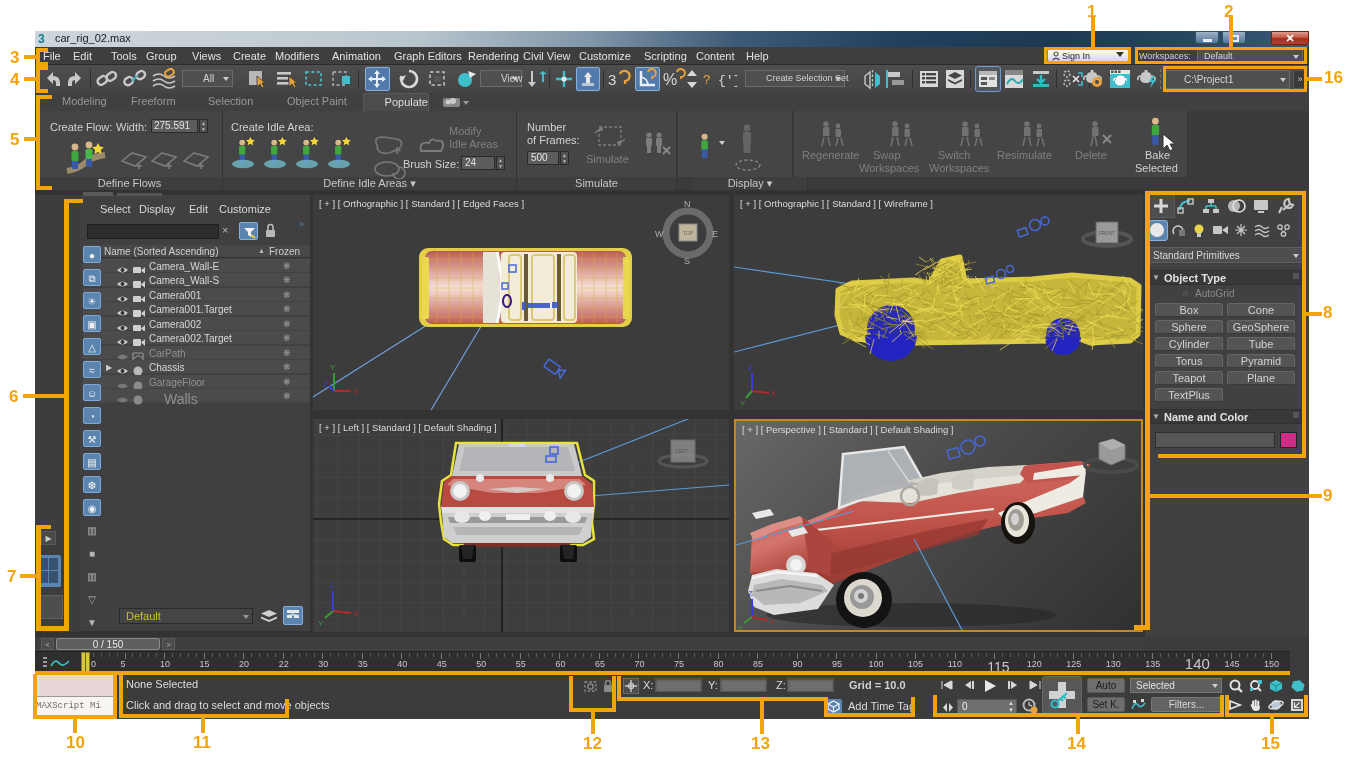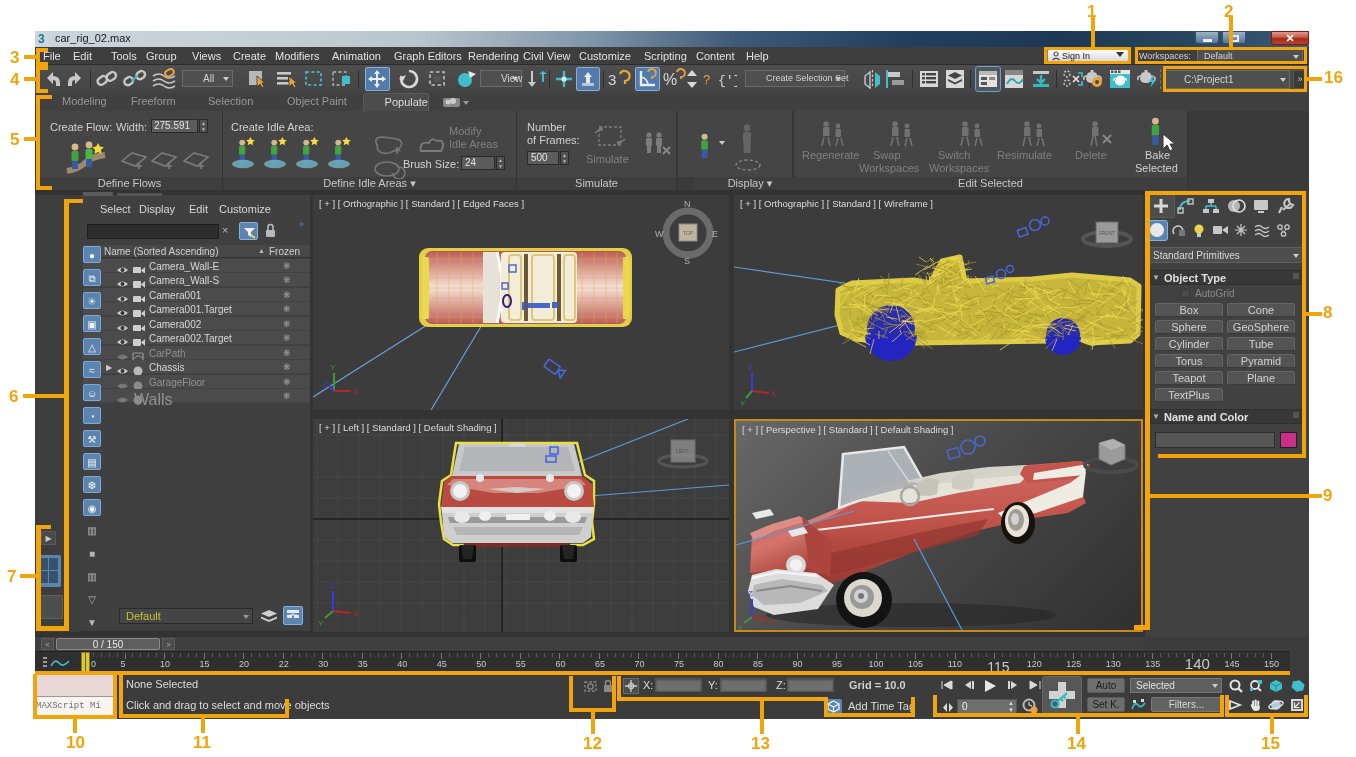--- a/index.html
+++ b/index.html
@@ -262,21 +262,20 @@
 <div class="abs" style="left:0;top:80px;width:1274px;height:79px;background:#3a3a3a">
         <div class="rsec" style="left:2px;width:186px"></div>
         <div class="rlabel" style="left:2px;width:186px">Define Flows</div>
         <div class="rsec" style="left:188px;width:294px"></div>
         <div class="rlabel" style="left:188px;width:294px">Define Idle Areas ▾</div>
         <div class="rsec" style="left:482px;width:160px"></div>
         <div class="rlabel" style="left:482px;width:160px">Simulate</div>
         <div class="rsec" style="left:643px;width:115px"></div>
         <div class="rlabel" style="left:658px;width:115px">Display ▾</div>
         <div class="rsec" style="left:759px;width:394px"></div>
-        <div class="rlabel" style="left:759px;width:394px">Edit Selected</div>
         <span class="rtext" style="left:15px;top:10px">Create Flow:</span>
         <span class="rtext" style="left:81px;top:10px">Width:</span>
         <div class="abs" style="left:116px;top:8px;width:47px;height:14px;background:#5c5c5c;border:1px solid #2a2a2a;color:#e3e3e3;font-size:10px;line-height:12px;padding-left:2px">275.591</div>
         <div class="abs" style="left:164px;top:8px;width:9px;height:14px;background:#505050;border:1px solid #2a2a2a;color:#bbb;font-size:5px;line-height:6px;text-align:center">▲<br>▼</div>
         <svg class="abs" style="left:28px;top:28px" width="46" height="36">
           <path d="M4 32 Q16 30 22 24 T42 16" stroke="#9a8a6a" stroke-width="6" fill="none"></path>
           <circle cx="12" cy="8" r="3.4" fill="#d8b88a"></circle>
           <rect x="8.5" y="12" width="7" height="10" rx="1.5" fill="#3fa63f"></rect>
           <rect x="9" y="22" width="6" height="8" fill="#3858a8"></rect>
           <circle cx="26" cy="6" r="3.4" fill="#d8b88a"></circle>
@@ -586,21 +585,21 @@
           </svg></div>
         <span class="abs" style="left:69px;top:182px;font-size:10px;color:#909090">GarageFloor</span>
         <span class="abs" style="left:203px;top:182px;font-size:9px;color:#9a9a9a">❋</span>
         <div class="abs" style="left:3px;top:194px;width:227px;height:14px;background:#4b4b4b;border-bottom:1px solid #424242"></div>
         <div class="abs" style="left:36px;top:196px"><svg width="13" height="10">
             <path d="M1 5 Q6.5 0 12 5 Q6.5 10 1 5 Z" fill="#777"></path>
           </svg></div>
         <div class="abs" style="left:52px;top:196px"><svg width="12" height="10">
             <circle cx="6" cy="5" r="4.5" fill="#8a8a8a"></circle>
           </svg></div>
-        <span class="abs" style="left:54px;top:196px;font-size:16px;color:#909090">Walls</span>
+        <span class="abs" style="left:84px;top:196px;font-size:14px;color:#909090">Walls</span>
         <span class="abs" style="left:203px;top:196px;font-size:9px;color:#9a9a9a">❋</span>
         <div class="lsi" style="top:51px;background:#5b84ae;color:#f2f2f2;border:1px solid #7fa8d8">●</div>
         <div class="lsi" style="top:74px;background:#5b84ae;color:#f2f2f2;border:1px solid #7fa8d8">⧉</div>
         <div class="lsi" style="top:97px;background:#5b84ae;color:#f2f2f2;border:1px solid #7fa8d8">☀</div>
         <div class="lsi" style="top:120px;background:#5b84ae;color:#f2f2f2;border:1px solid #7fa8d8">▣</div>
         <div class="lsi" style="top:143px;background:#5b84ae;color:#f2f2f2;border:1px solid #7fa8d8">△</div>
         <div class="lsi" style="top:166px;background:#5b84ae;color:#f2f2f2;border:1px solid #7fa8d8">≈</div>
         <div class="lsi" style="top:189px;background:#5b84ae;color:#f2f2f2;border:1px solid #7fa8d8">☺</div>
         <div class="lsi" style="top:212px;background:#5b84ae;color:#f2f2f2;border:1px solid #7fa8d8">◔</div>
         <div class="lsi" style="top:235px;background:#5b84ae;color:#f2f2f2;border:1px solid #7fa8d8">⚒</div>

